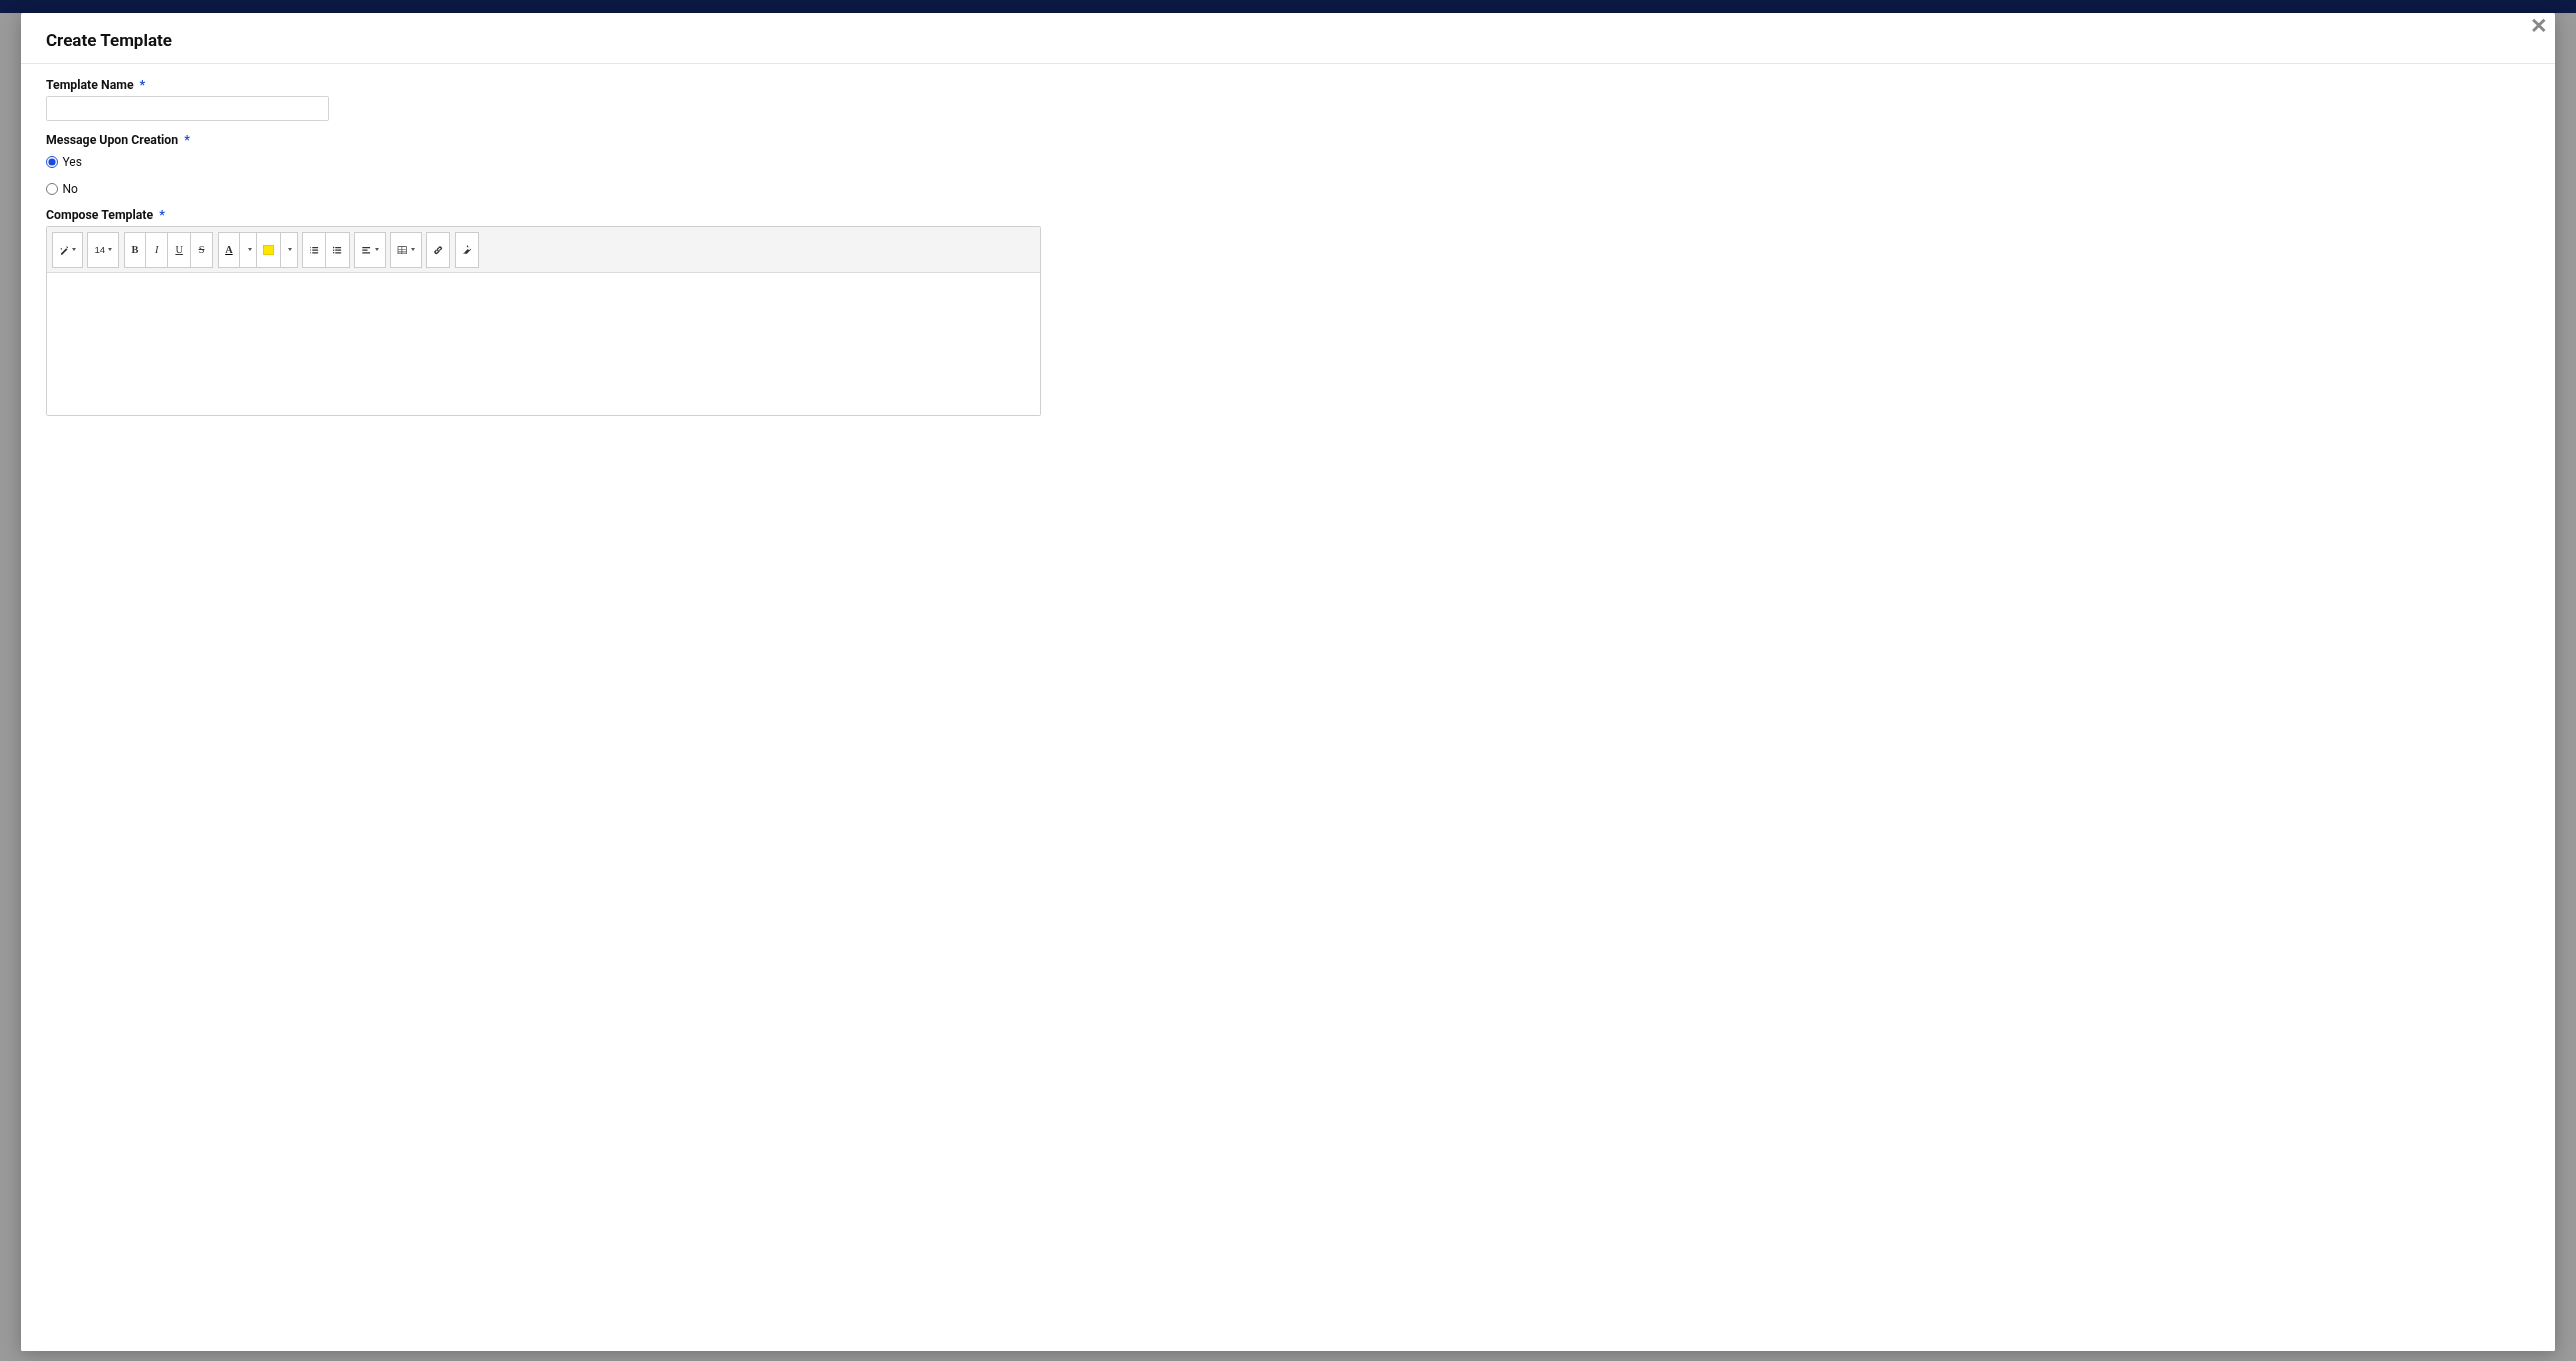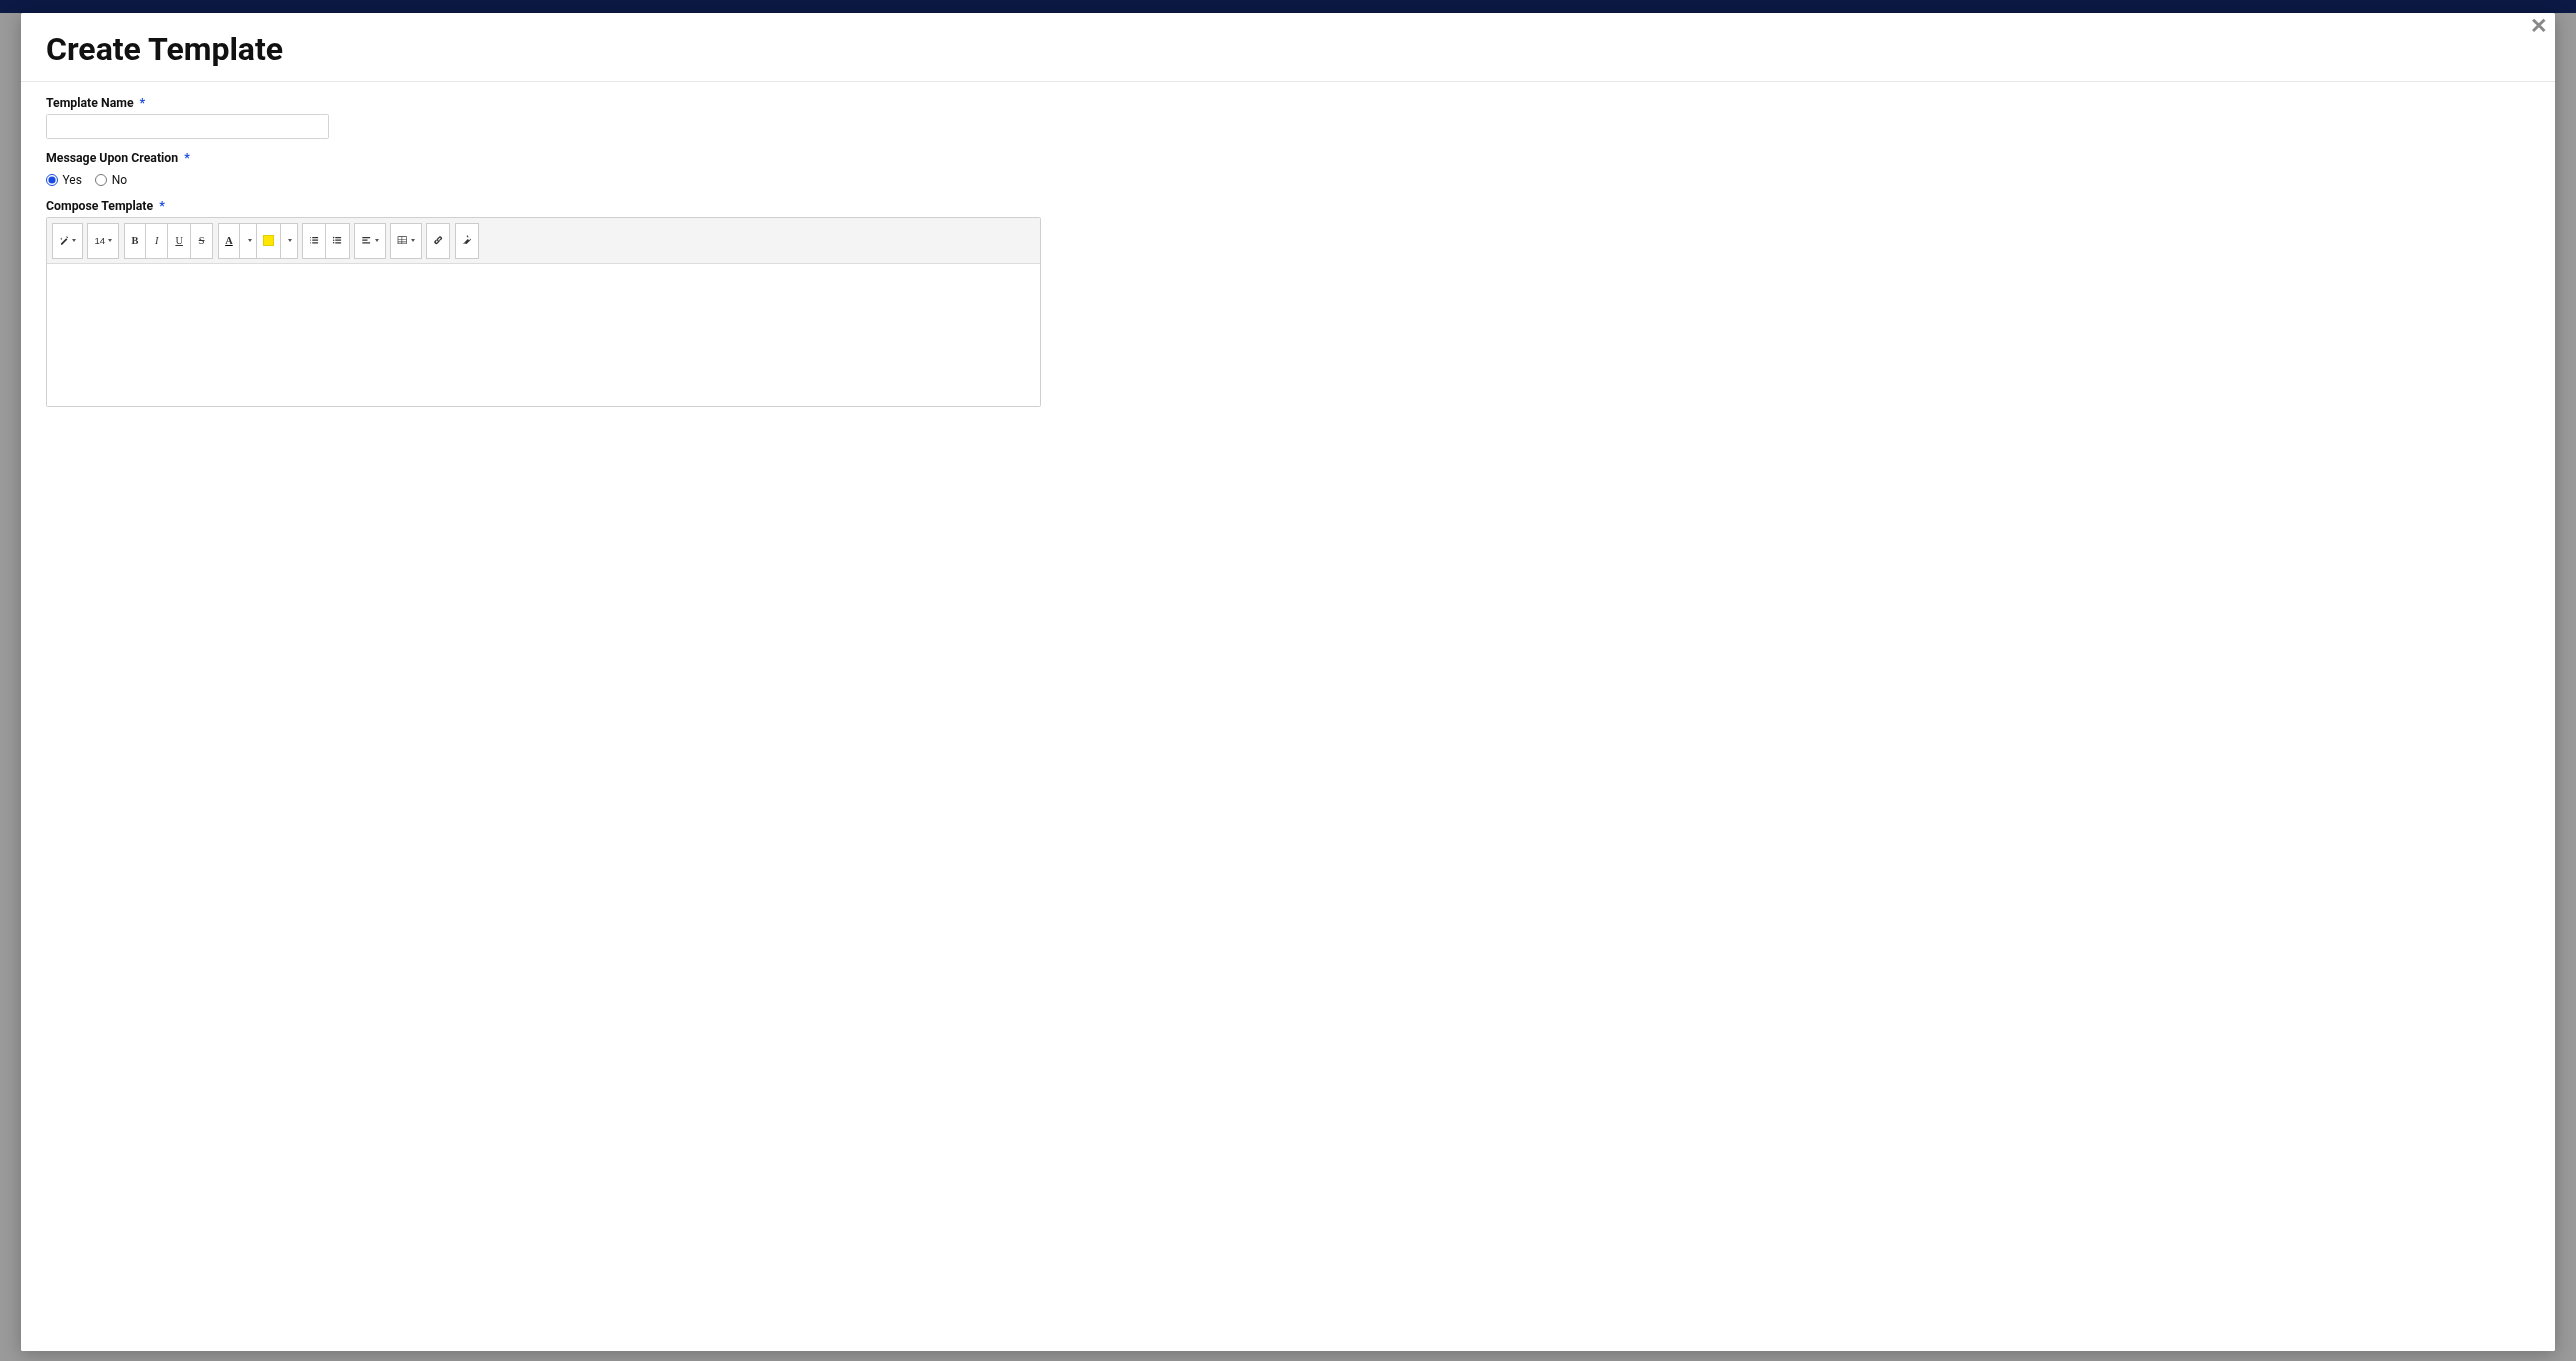--- a/index.html
+++ b/index.html
@@ -14,34 +14,34 @@
 }
 .close-x {
   position: absolute; top: 3px; right: 7.5px;
   color: #888; font-size: 21px; line-height: 1; cursor: pointer;
   font-weight: bold;
 }
 .modal-header {
   padding: 16.4px 25px 13.4px 25px;
   border-bottom: 0.7px solid #e6e6e6;
 }
-.modal-title { font-size: 32px; font-weight: 700; color: #111; }
+.modal-title { font-size: 17px; font-weight: 700; color: #111; }
 .modal-body {
   flex: 1 1 auto; overflow: auto;
   padding: 13.4px 25px 7.5px 25px;
 }
 .field-label { font-size: 12.3px; font-weight: 700; color: #111; margin-bottom: 4.5px; display: inline-block; }
 .req { color: #1a4be0; margin-left: 3px; font-weight: 700; }
 .text-input {
   display: block; width: 283px; height: 25px;
   border: 0.7px solid #d3d3d3; border-radius: 1.5px;
   padding: 0 6px; font-size: 11.2px; color: #111; background: #fff;
 }
 .field-row { margin-bottom: 12px; }
-.radio-row { display: flex; align-items: flex-start; gap: 13.4px; margin-top: 3px; }
+.radio-row { display: flex; align-items: flex-start; gap: 13.4px; margin-top: 3px; flex-direction: column; }
 .radio-opt { display: inline-flex; align-items: center; gap: 4.5px; font-size: 12px; color: #111; }
 .radio-opt input[type=radio] { accent-color: #1a4be0; width: 12px; height: 12px; }
 .editor {
   border: 0.7px solid #cfcfcf; border-radius: 1.5px;
   width: 995px; max-width: 100%;
 }
 .toolbar {
   background: #f4f4f4;
   border-bottom: 0.7px solid #dcdcdc;
   padding: 4.5px 4.5px;

